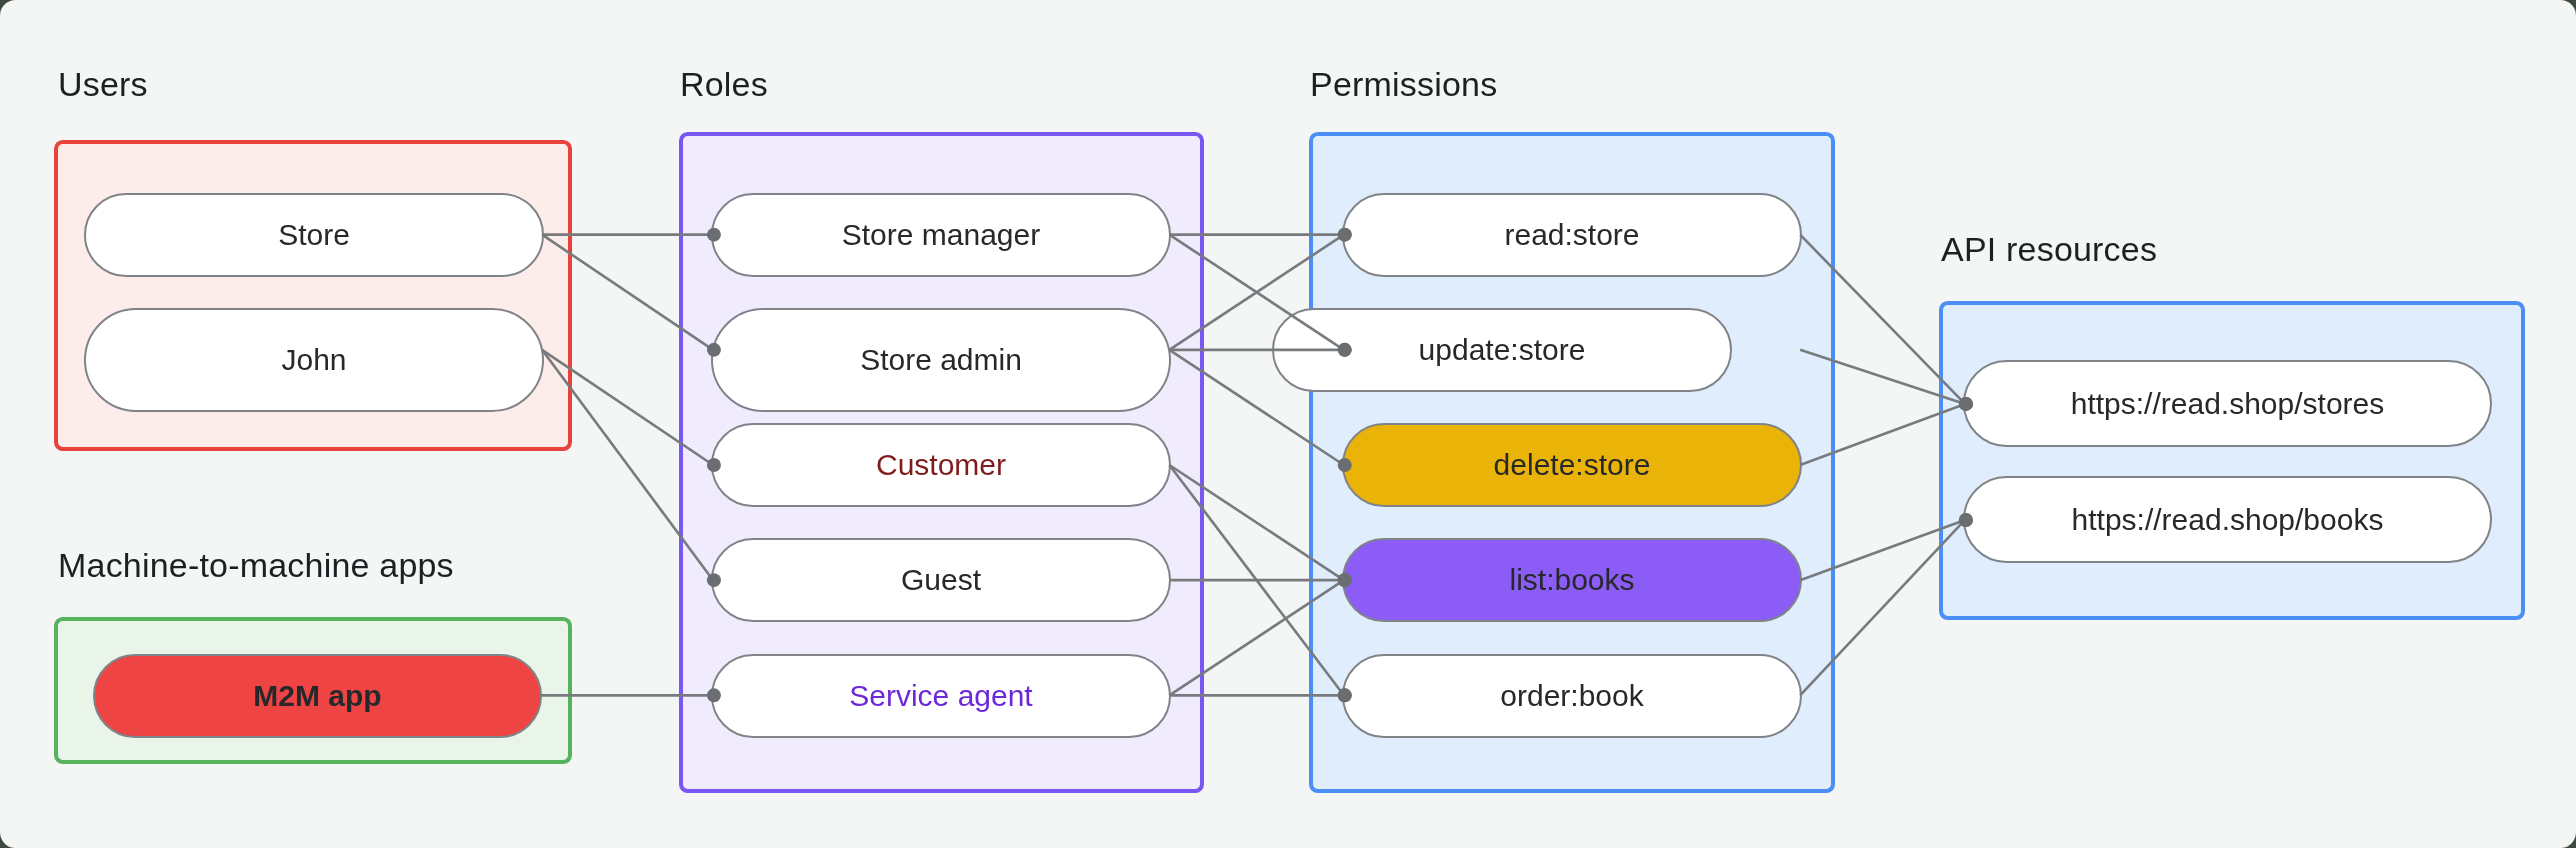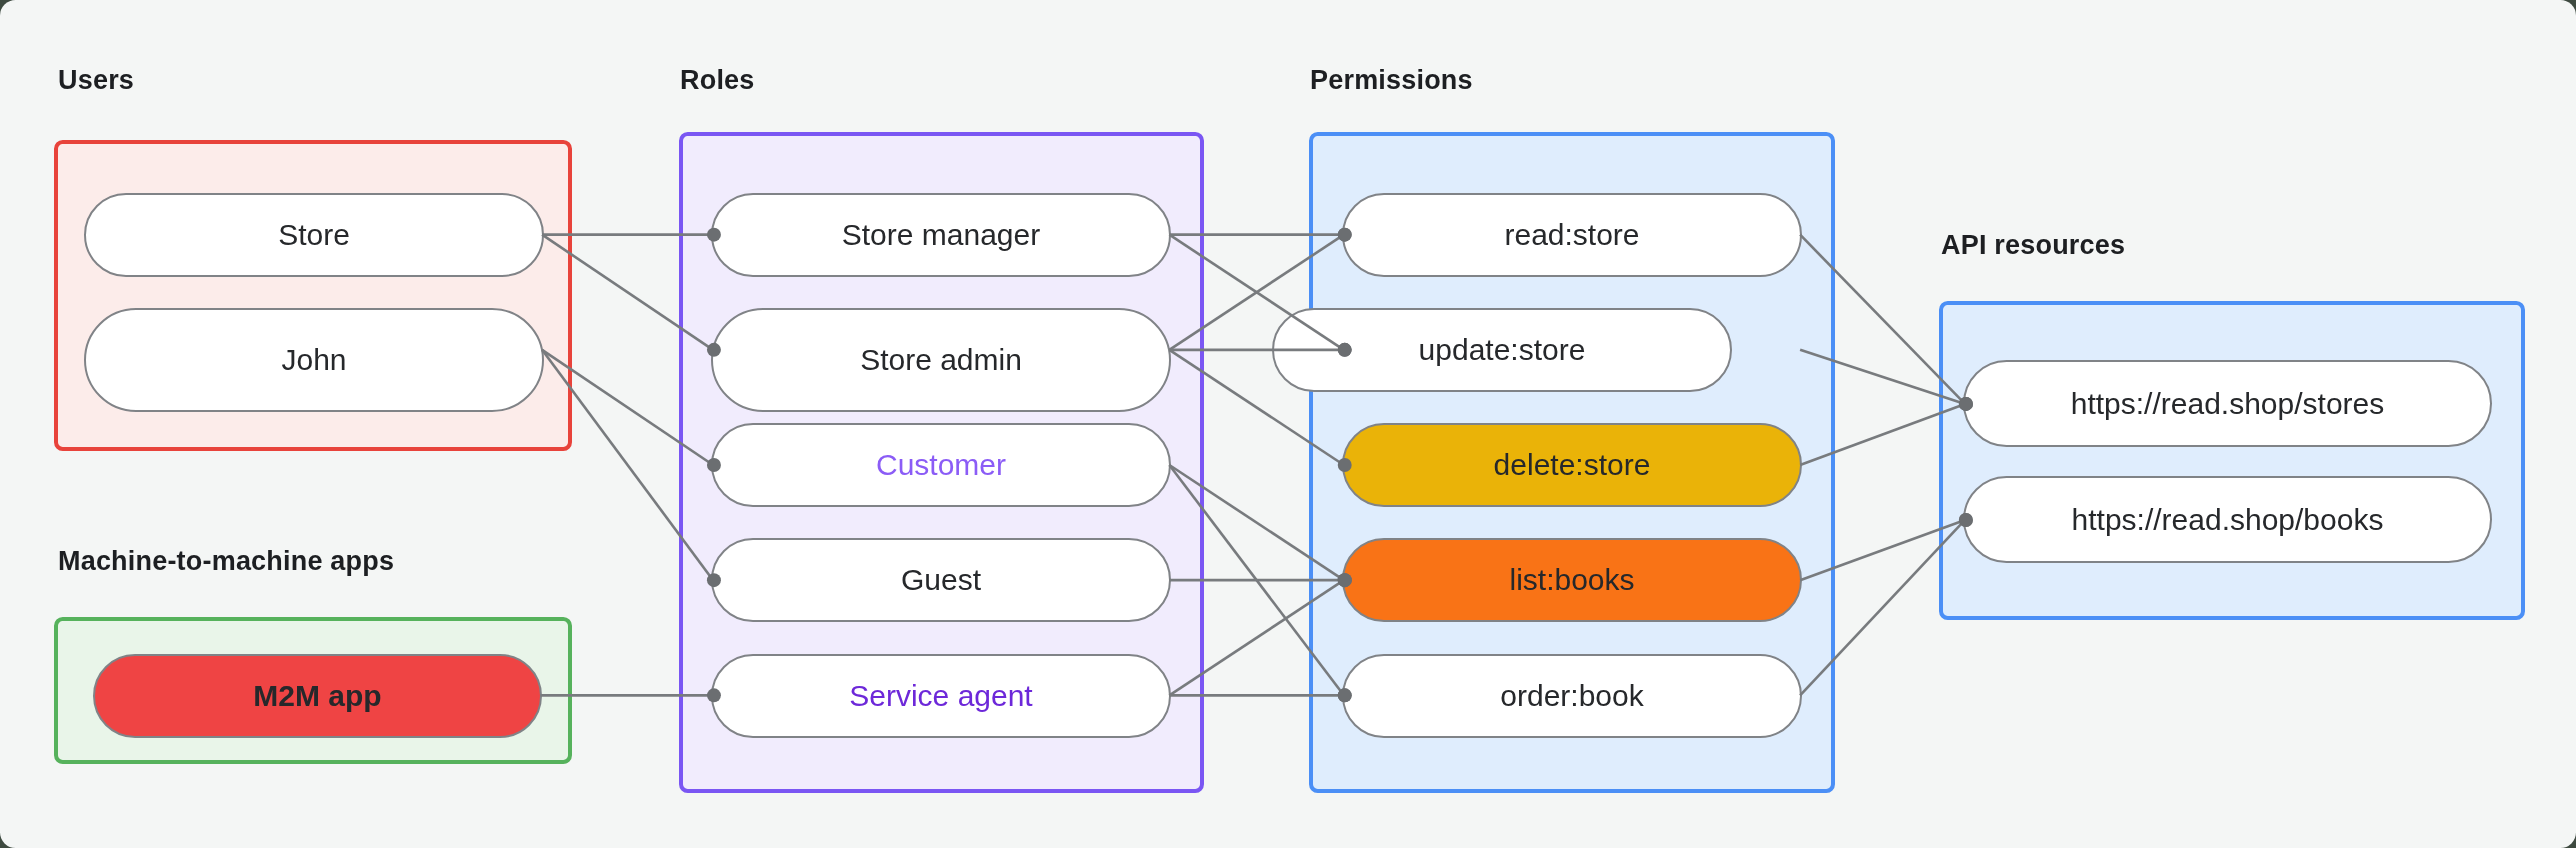--- a/index.html
+++ b/index.html
@@ -17,22 +17,22 @@
     overflow:hidden;
   }
   .group-box{
     position:absolute;
     box-sizing:border-box;
     border:4.4px solid transparent;
     border-radius:8.7px;
   }
   .group-label{
     position:absolute;
-    font-size:27px;
-    font-weight:700;
+    font-size:34px;
+    font-weight:400;
     color:#1d1f22;
     letter-spacing:0.2px;
     white-space:nowrap;
   }
   .pill{
     position:absolute;
     box-sizing:border-box;
     background:#ffffff;
     border:2.6px solid #808387;
     border-radius:872px;
@@ -70,40 +70,40 @@
     </div>
     <div class="group-box" style="left: 679px; top: 132px; width: 525px; height: 661px; border-color: rgb(122, 86, 243); background: rgb(241, 236, 253);"></div>
     <div class="group-label" style="left: 680px; top: 65px; color: rgb(29, 31, 34);">Roles</div>
     <div class="pill" style="left: 711px; top: 193px; width: 460px; height: 84px; border-color: rgb(128, 131, 135); background: rgb(255, 255, 255);">
       <span style="color: rgb(38, 40, 43);">Store manager</span>
     </div>
     <div class="pill" style="left: 711px; top: 308px; width: 460px; height: 104px; border-color: rgb(128, 131, 135); background: rgb(255, 255, 255);">
       <span style="color: rgb(38, 40, 43);">Store admin</span>
     </div>
     <div class="pill" style="left: 711px; top: 423px; width: 460px; height: 84px; border-color: rgb(128, 131, 135); background: rgb(255, 255, 255);">
-      <span style="color: #8b5cf6;">Customer</span>
+      <span style="color: #7f1d1d;">Customer</span>
     </div>
     <div class="pill" style="left: 711px; top: 538px; width: 460px; height: 84px; border-color: rgb(128, 131, 135); background: rgb(255, 255, 255);">
       <span style="color: rgb(38, 40, 43); text-align: center;">Guest</span>
     </div>
     <div class="pill" style="left: 711px; top: 654px; width: 460px; height: 84px; border-color: rgb(128, 131, 135); background: rgb(255, 255, 255);">
       <span style="color: #6d28d9;">Service agent</span>
     </div>
     <div class="group-box" style="left: 1309px; top: 132px; width: 526px; height: 661px; border-color: rgb(75, 143, 246); background: rgb(223, 237, 253);"></div>
     <div class="group-label" style="left: 1310px; top: 65px; color: rgb(29, 31, 34);">Permissions</div>
     <div class="pill" style="left: 1342px; top: 193px; width: 460px; height: 84px; border-color: rgb(128, 131, 135); background: rgb(255, 255, 255);">
       <span style="color: rgb(38, 40, 43);">read:store</span>
     </div>
     <div class="pill" style="left: 1272px; top: 308px; width: 460px; height: 84px; border-color: rgb(128, 131, 135); background: rgb(255, 255, 255);">
       <span style="color: rgb(38, 40, 43);">update:store</span>
     </div>
     <div class="pill" style="left: 1342px; top: 423px; width: 460px; height: 84px; border-color: rgb(128, 131, 135); background: #eab308;">
       <span style="color: rgb(38, 40, 43);">delete:store</span>
     </div>
-    <div class="pill" style="left: 1342px; top: 538px; width: 460px; height: 84px; border-color: rgb(128, 131, 135); background: #f97316;">
+    <div class="pill" style="left: 1342px; top: 538px; width: 460px; height: 84px; border-color: rgb(128, 131, 135); background: #8b5cf6;">
       <span style="color: rgb(38, 40, 43);">list:books</span>
     </div>
     <div class="pill" style="left: 1342px; top: 654px; width: 460px; height: 84px; border-color: rgb(128, 131, 135); background: rgb(255, 255, 255);">
       <span style="color: rgb(38, 40, 43);">order:book</span>
     </div>
     <div class="group-box" style="left: 1939px; top: 301px; width: 586px; height: 319px; border-color: rgb(75, 143, 246); background: rgb(223, 237, 253);"></div>
     <div class="group-label" style="left: 1941px; top: 230px; color: rgb(29, 31, 34);">API resources</div>
     <div class="pill" style="left: 1963px; top: 360px; width: 529px; height: 87px; border-color: rgb(128, 131, 135); background: rgb(255, 255, 255);">
       <span style="color: rgb(38, 40, 43);">https://read.shop/stores</span>
     </div>

